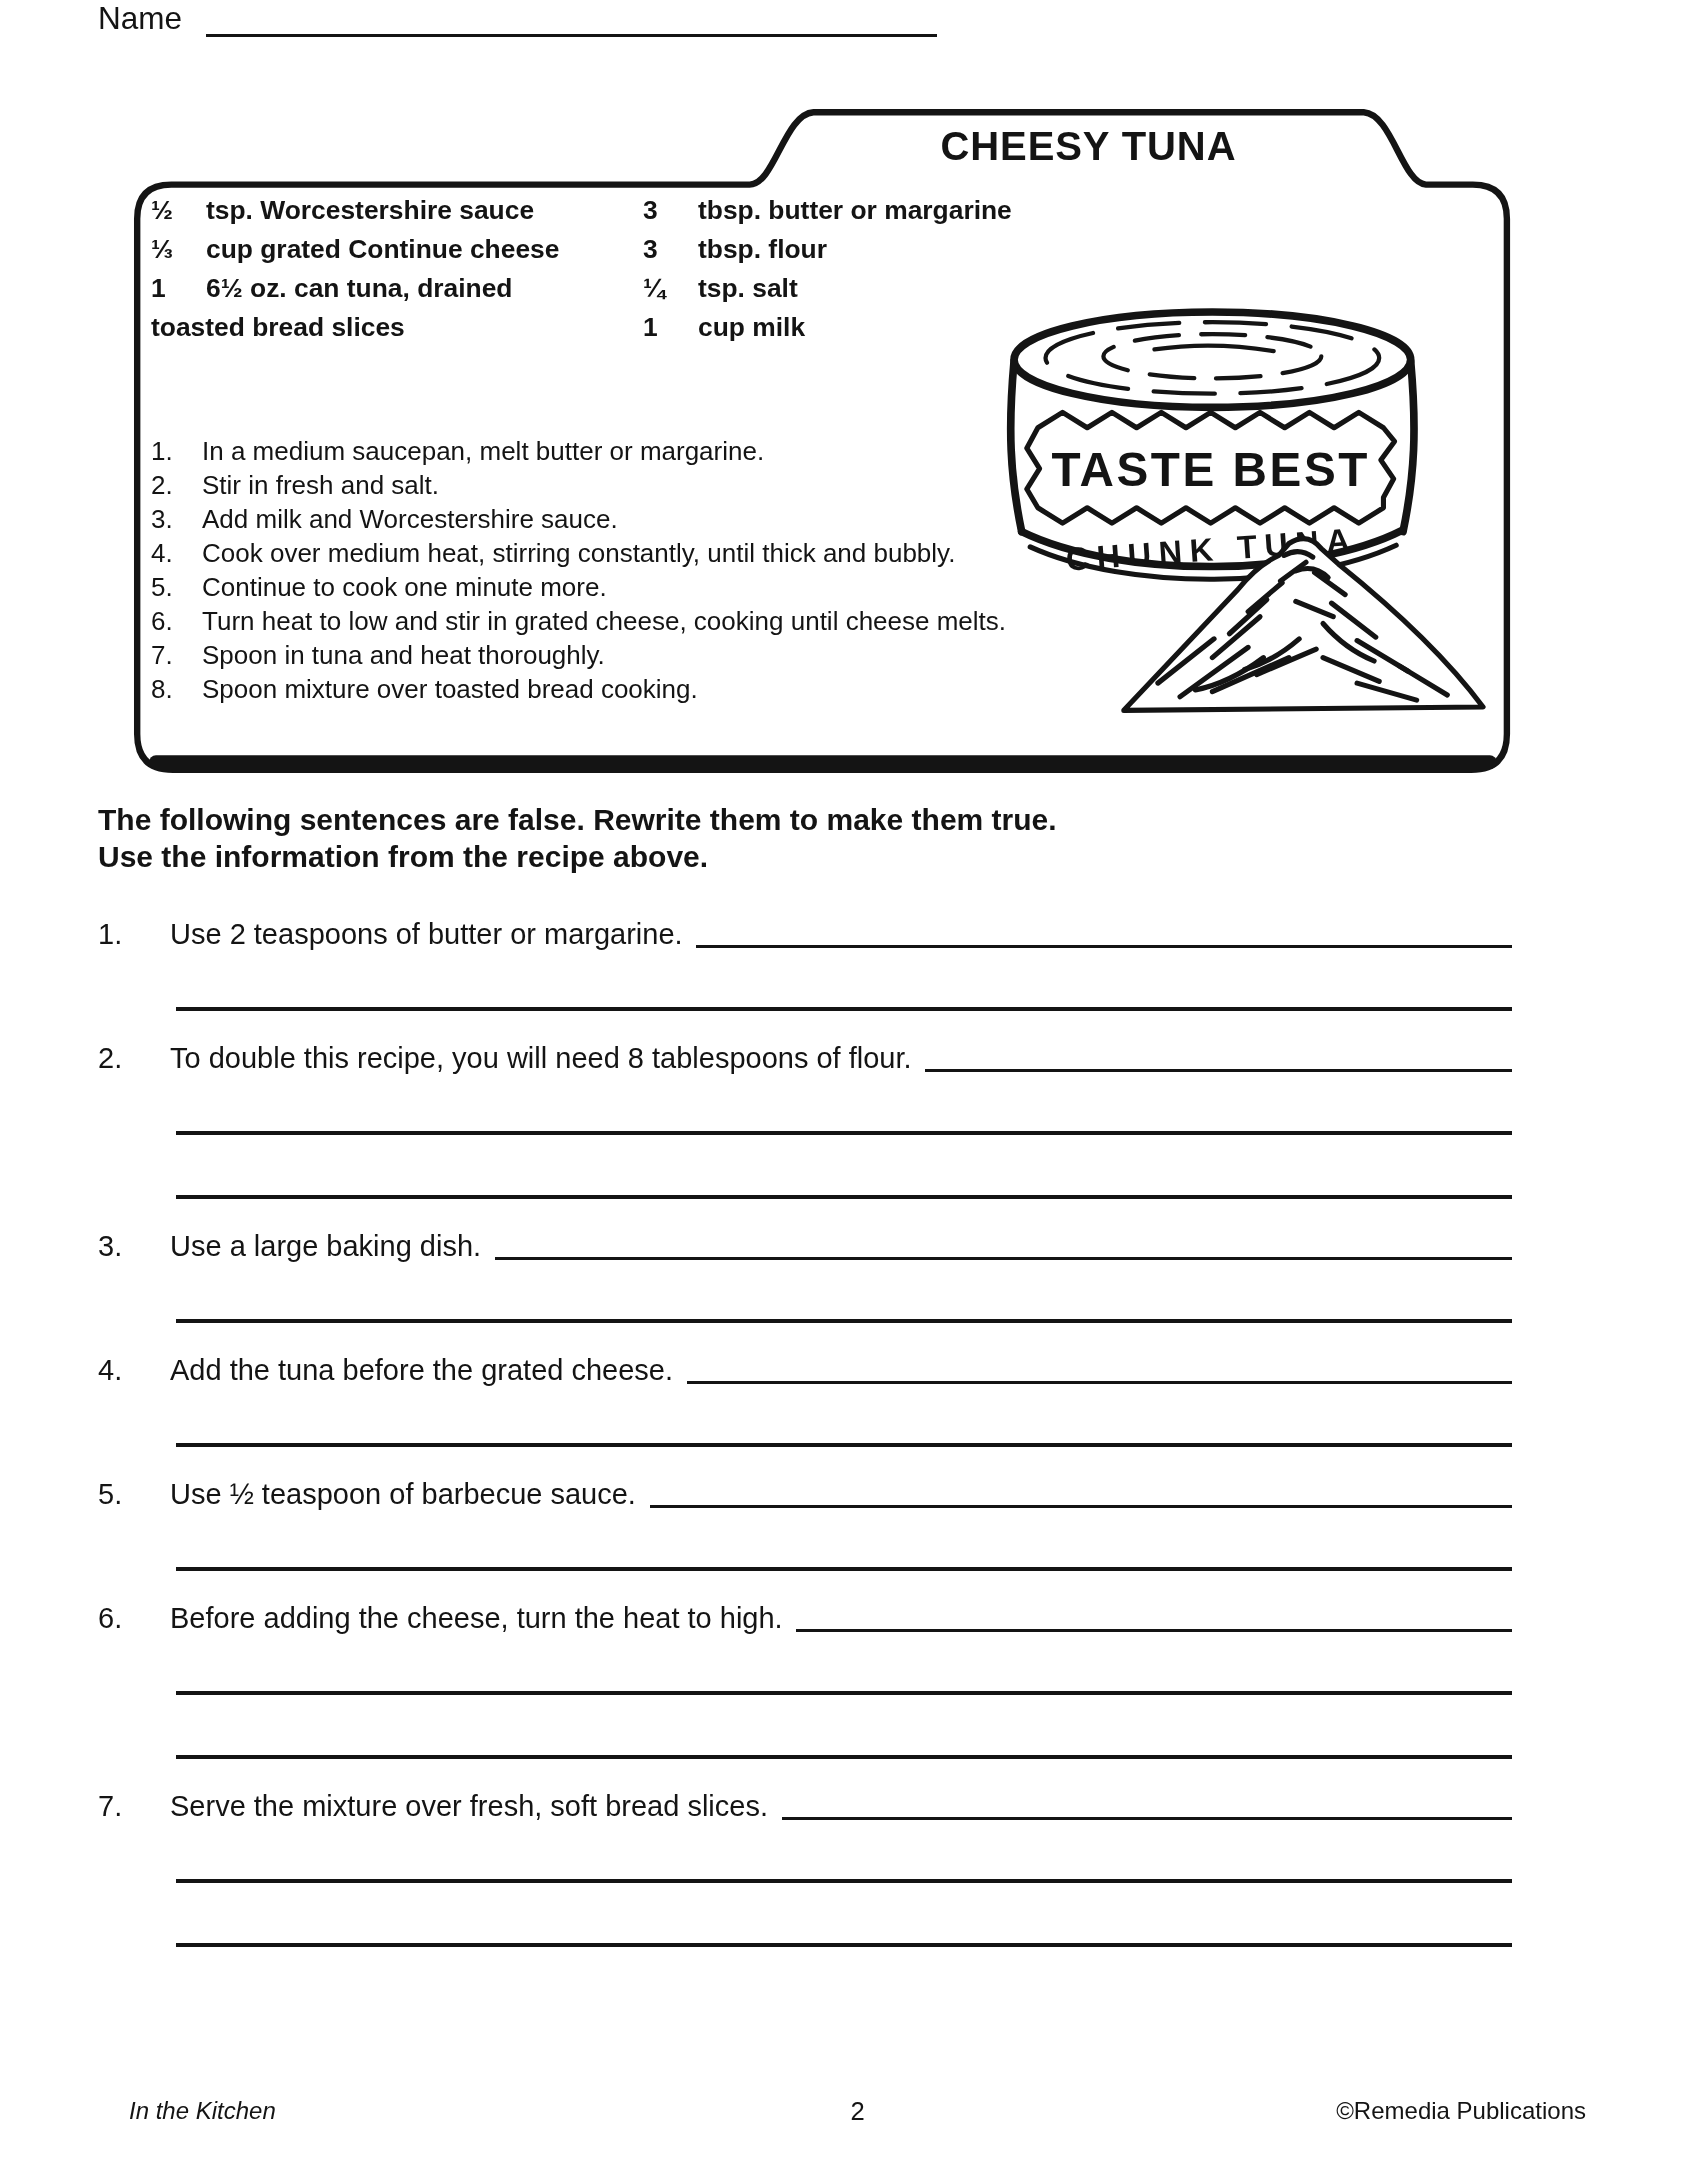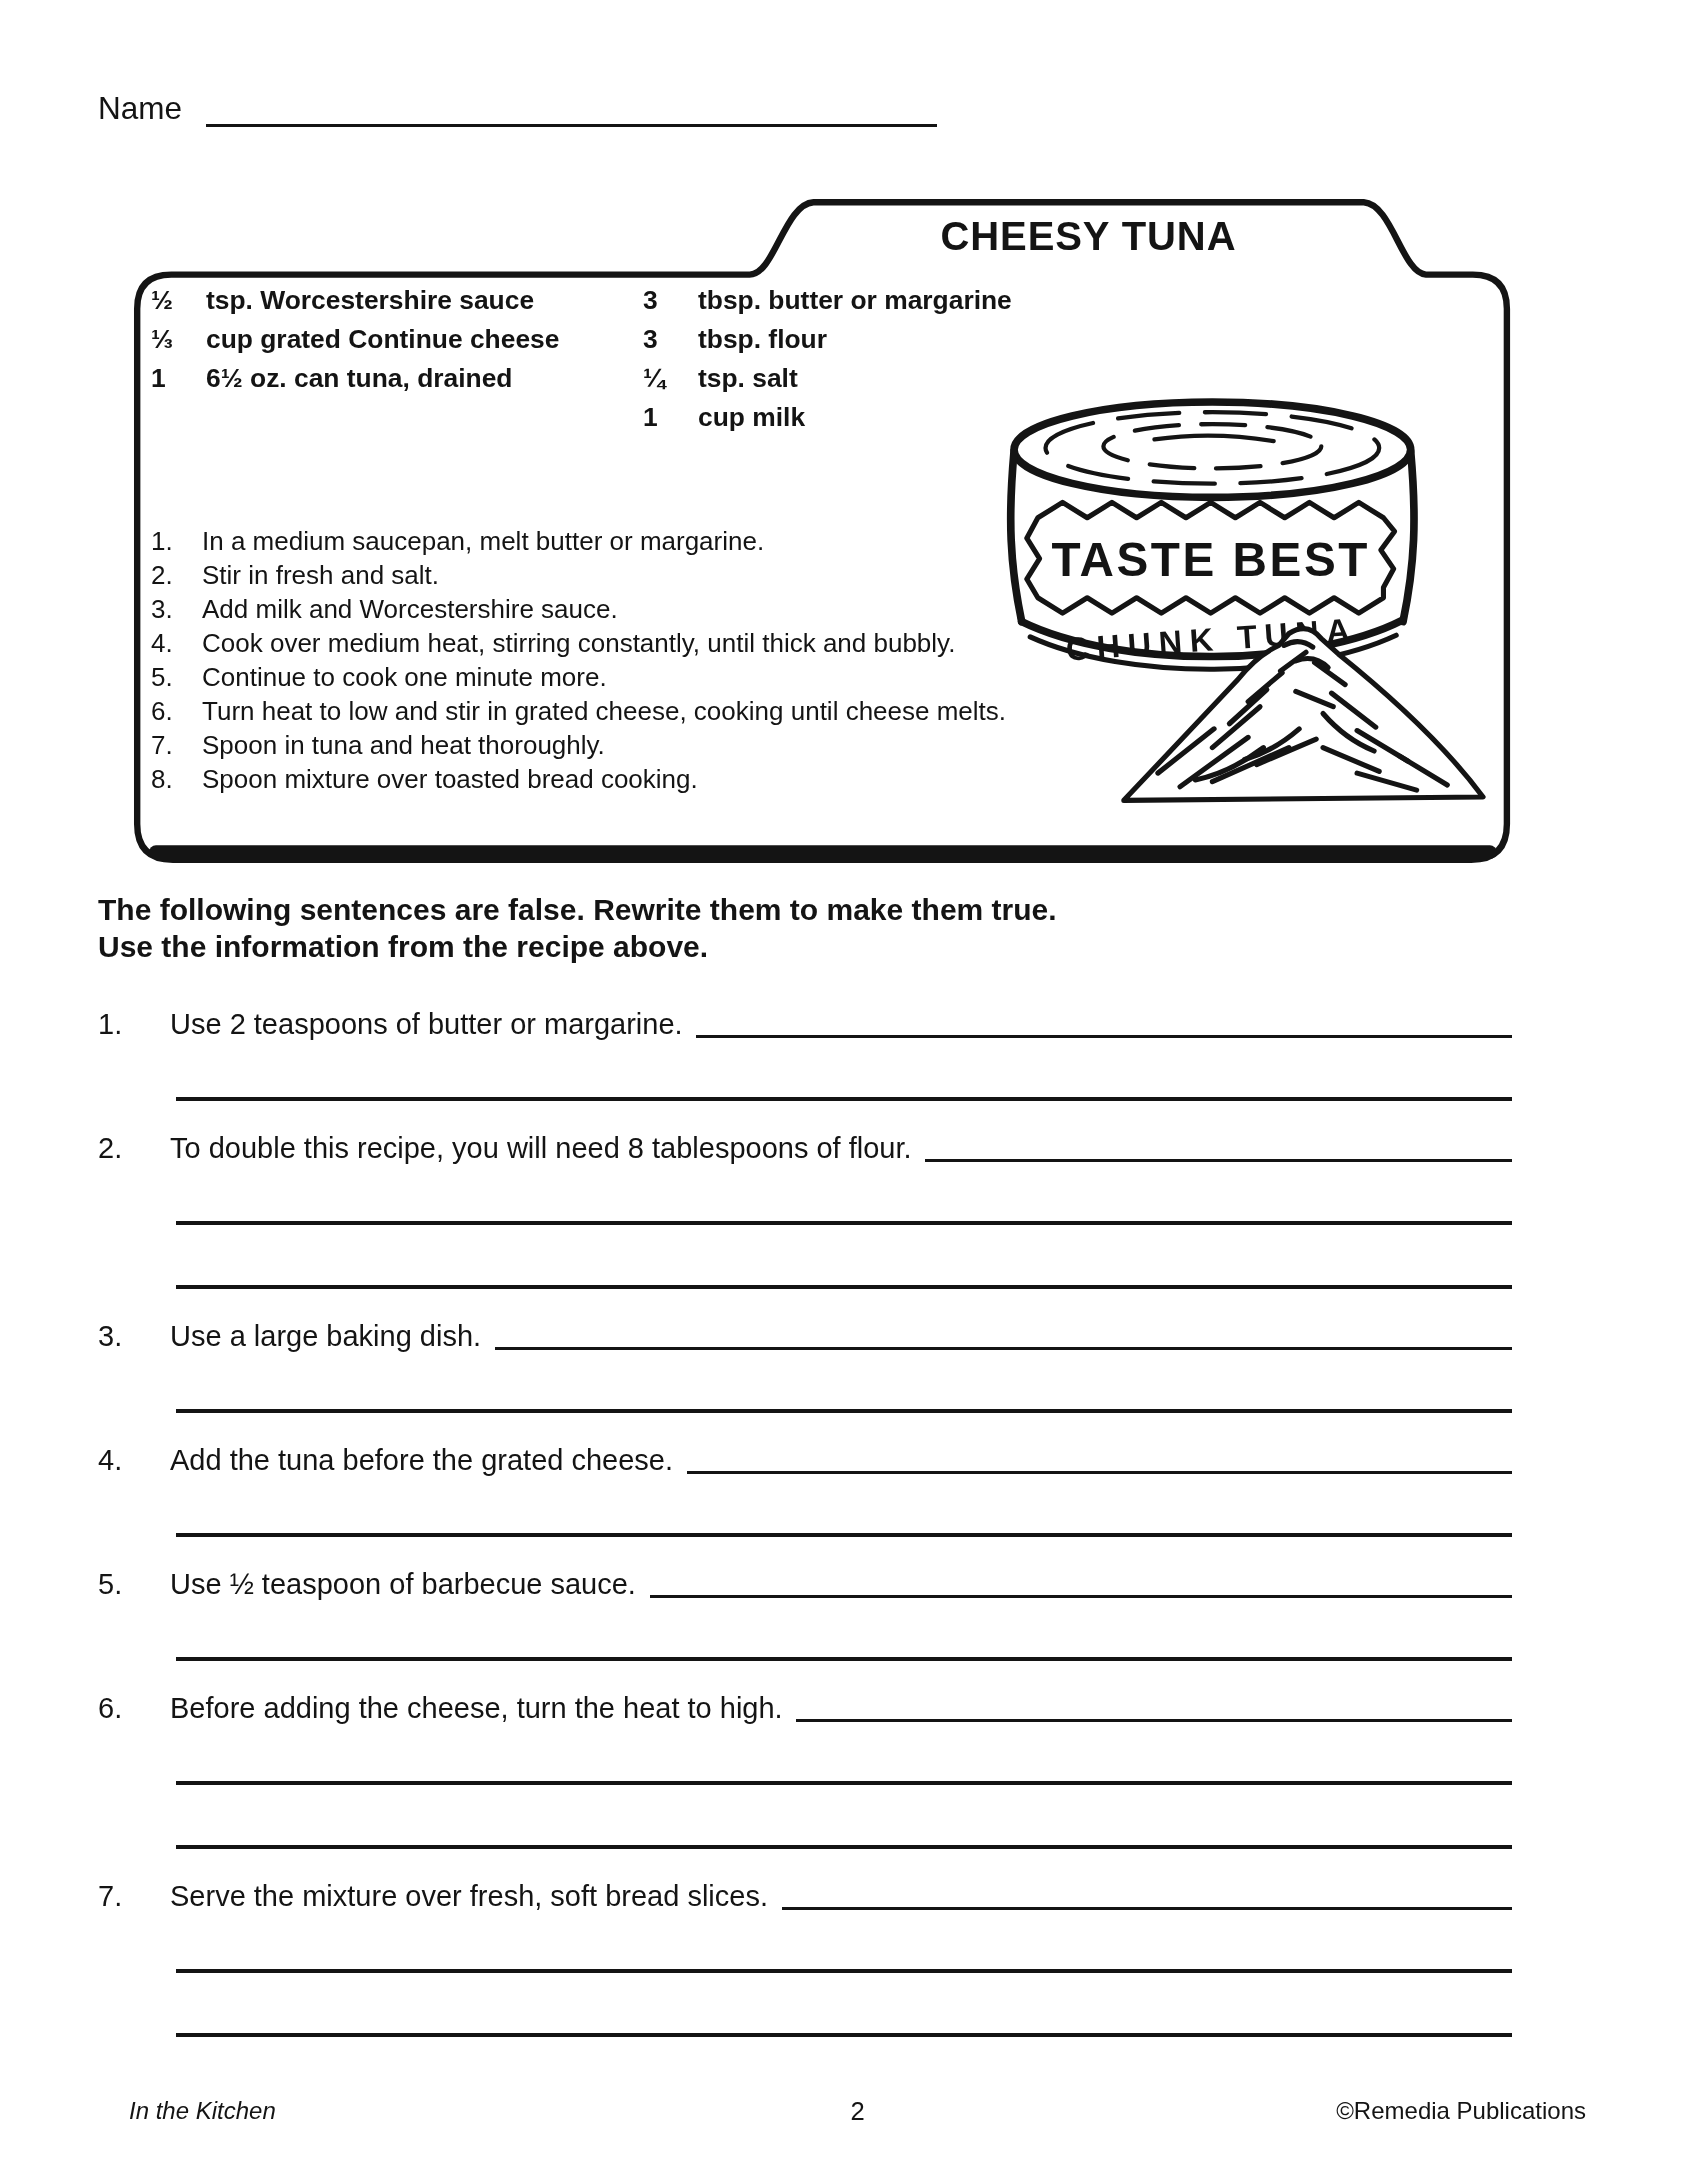--- a/index.html
+++ b/index.html
@@ -3,21 +3,21 @@
 <meta charset="utf-8">
 <style>
   html,body { margin:0; padding:0; background:#ffffff; }
   .page {
     position:relative; width:1685px; height:2181px; background:#ffffff;
     font-family:"Liberation Sans", sans-serif; color:#141414; overflow:hidden;
   }
   .content { position:absolute; left:98px; top:0; width:1414px; }
 
   
-  .name-row { display:flex; align-items:flex-start; padding-top:90px; font-size:31.5px; }
+  .name-row { display:flex; align-items:flex-start; font-size:31.5px; }
   .name-line { width:731px; height:34px; border-bottom:3.4px solid #141414; margin-left:24px; }
 
   
   .recipe-card { position:relative; margin-top:65px; height:673px;text-decoration:underline; }
   .card-outline { position:absolute; left:0; top:0; width:1414px; height:673px; }
   .card-title {
     position:absolute; left:711px; top:22px; width:559px; text-align:center;
     font-size:40px; font-weight:bold; letter-spacing:0.9px;
   }
   .ingredients { position:absolute; left:53px; top:89px; width:1312px;
@@ -78,20 +78,23 @@
             <span class="ing-qty">½</span>
             <span class="ing-item">tsp. Worcestershire sauce</span>
           </div>
           <div class="ing-row">
             <span class="ing-qty">⅓</span>
             <span class="ing-item">cup grated Continue cheese</span>
           </div>
           <div class="ing-row">
             <span class="ing-qty">1</span>
             <span class="ing-item">6½ oz. can tuna, drained</span>
+          </div>
+          <div class="ing-row">
+            <span class="ing-item">toasted bread slices</span>
           </div>
         </div>
         <div class="ing-col right">
           <div class="ing-row">
             <span class="ing-qty">3</span>
             <span class="ing-item">tbsp. butter or margarine</span>
           </div>
           <div class="ing-row">
             <span class="ing-qty">3</span>
             <span class="ing-item">tbsp. flour</span>

